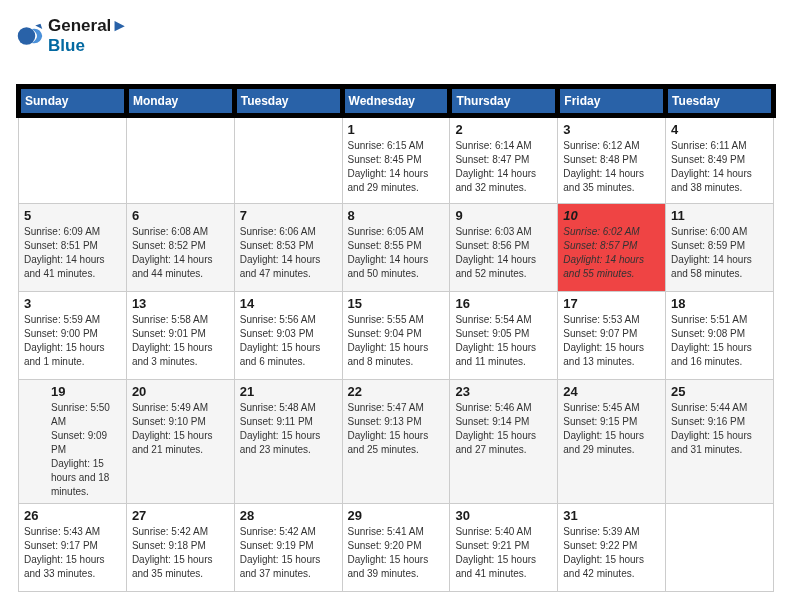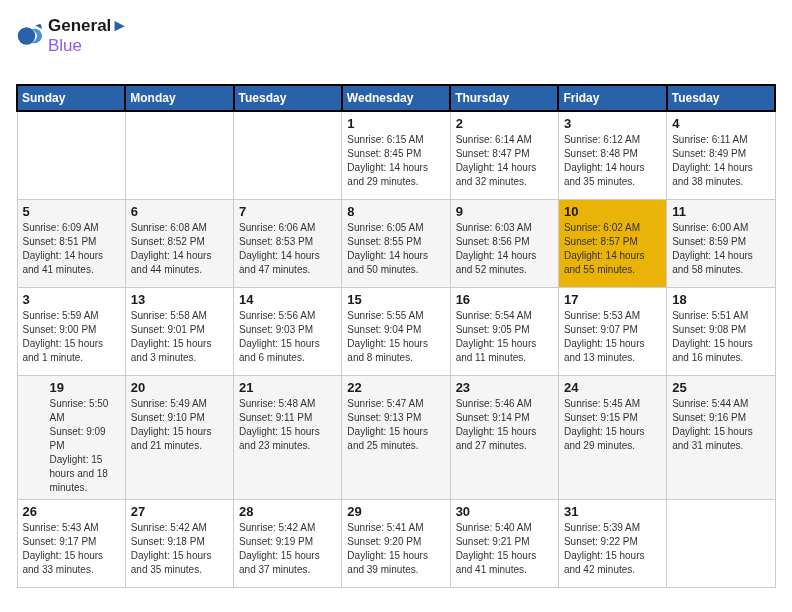--- a/index.html
+++ b/index.html
@@ -42,21 +42,21 @@
       border-collapse: collapse;
       font-size: 10.5px;
     }
     .calendar th {
       background: #2962a8;
       color: #fff;
       padding: 5px 4px;
       text-align: left;
       font-size: 12px;
       font-weight: bold;
-      border: 2px solid #000000;
+      border: 5px solid #000000;
     }
     .calendar td {
       border: 1px solid #ccc;
       vertical-align: top;
       padding: 4px 5px;
       width: 108px;
       height: 88px;
       background: #fff;
     }
     .calendar tr:nth-child(even) td {
@@ -82,21 +82,21 @@
 
 <div class="header">
   <div class="logo">
     <svg class="logo-icon" viewBox="0 0 32 32" xmlns="http://www.w3.org/2000/svg">
       <circle cx="12" cy="16" r="10" fill="#2962a8"></circle>
       <path d="M18 8 Q28 6 30 16 Q28 26 18 24 Q24 20 24 16 Q24 12 18 8Z" fill="#4a90d9"></path>
       <path d="M22 4 L30 8 L28 2Z" fill="#2962a8"></path>
     </svg>
     <div>
       <div style="font-size:17px;font-weight:bold;color:#1a1a1a;">General<span style="color:#2962a8;">►</span></div>
-      <div style="font-size:17px;font-weight:normal;color:#8b5cf6;">Blue</div>
+      <div style="font-size:17px;font-weight:bold;color:#0369a1;">Blue</div>
     </div>
   </div>
   <div class="title-area">
     <div class="month-title"></div>
     <div class="location-title"></div>
   </div>
 </div>
 
 <table class="calendar">
   <thead>
@@ -164,21 +164,21 @@
         <div class="day-info">
           Sunrise: 6:05 AM<br>Sunset: 8:55 PM<br>Daylight: 14 hours and 50 minutes.
         </div>
         </td>
         <td style="background: rgb(245, 245, 245);">
           <div class="day-number">9</div>
         <div class="day-info">
           Sunrise: 6:03 AM<br>Sunset: 8:56 PM<br>Daylight: 14 hours and 52 minutes.
         </div>
         </td>
-        <td style="background: #eab308;">
+        <td style="background: #ef4444; font-style: italic;">
           <div class="day-number">10</div>
         <div class="day-info">
           Sunrise: 6:02 AM<br>Sunset: 8:57 PM<br>Daylight: 14 hours and 55 minutes.
         </div>
         </td>
         <td style="background: rgb(245, 245, 245);">
           <div class="day-number">11</div>
         <div class="day-info">
           Sunrise: 6:00 AM<br>Sunset: 8:59 PM<br>Daylight: 14 hours and 58 minutes.
         </div>

